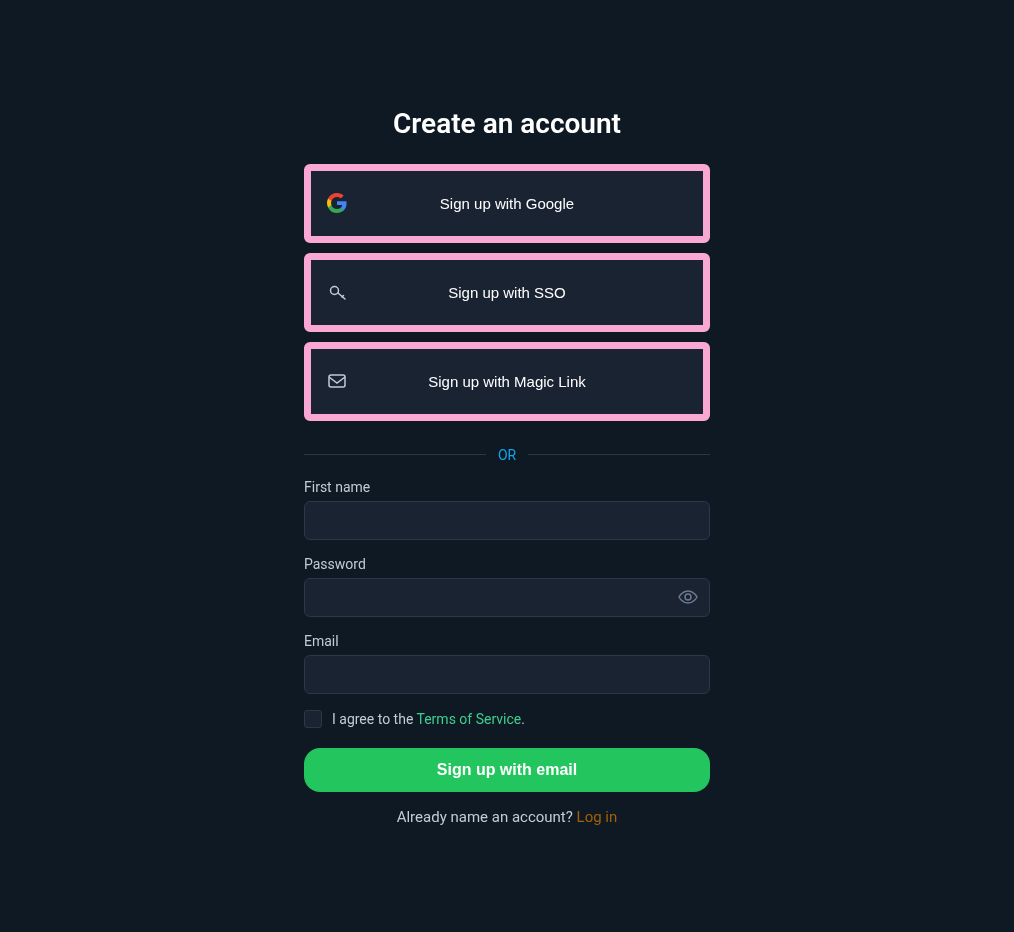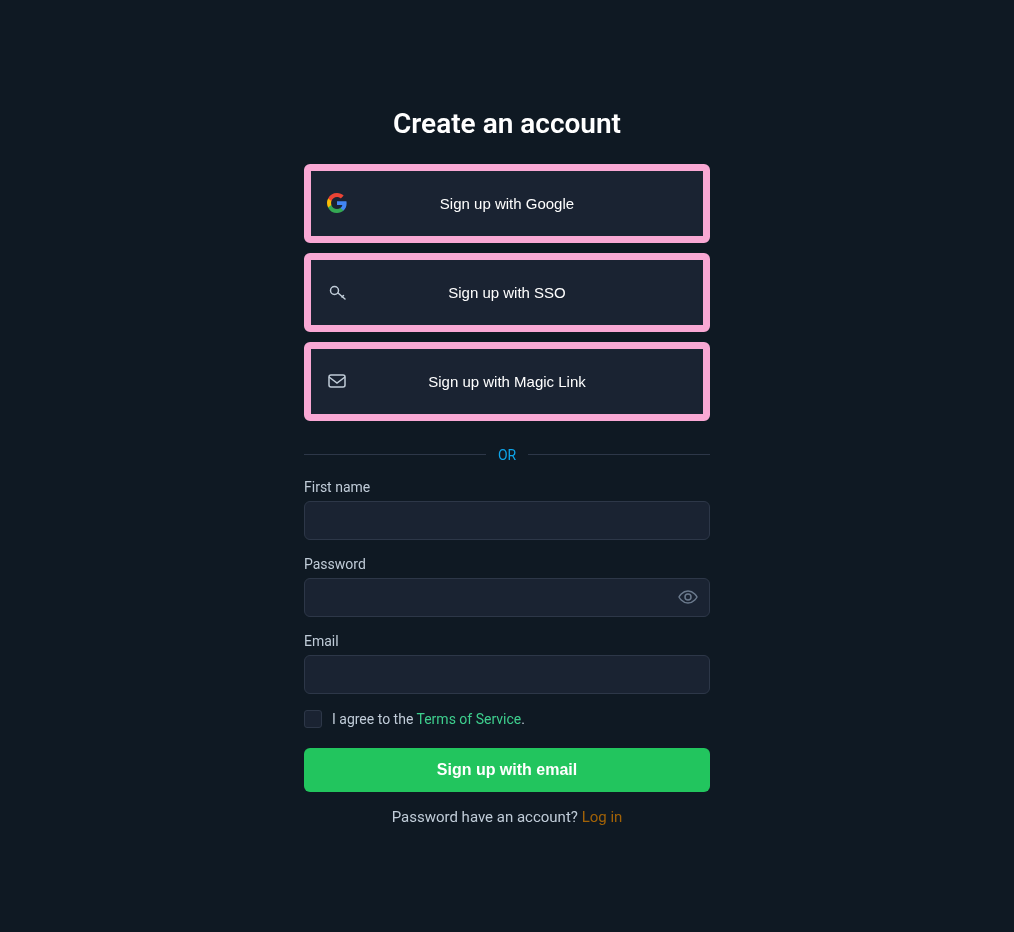--- a/index.html
+++ b/index.html
@@ -183,21 +183,21 @@
     .terms-link {
       color: #3ecf8e;
       text-decoration: none;
     }
 
     .submit-btn {
       width: 100%;
       padding: 13px;
       background-color: #22c55e;
       border: none;
-      border-radius: 6px;
+      border-radius: 16px;
       color: #ffffff;
       font-size: 16px;
       font-weight: 600;
       cursor: pointer;
       margin-bottom: 16px;
     }
 
     .login-row {
       font-size: 15px;
       color: #c0ccd8;
@@ -305,17 +305,17 @@
   <div class="terms-row">
     <input type="checkbox" class="terms-checkbox" style="">
     <span class="terms-text">
       <span>I agree to the </span><a class="terms-link" href="#">Terms of Service</a><span>.</span>
     </span>
   </div>
 
   <button class="submit-btn">Sign up with email</button>
 
   <div class="login-row">
-    <span>Password have an account?</span>
+    <span>Already name an account?</span>
     <a href="#" class="login-link">Log in</a>
   </div>
 
 </div>
 
 </body></html>

